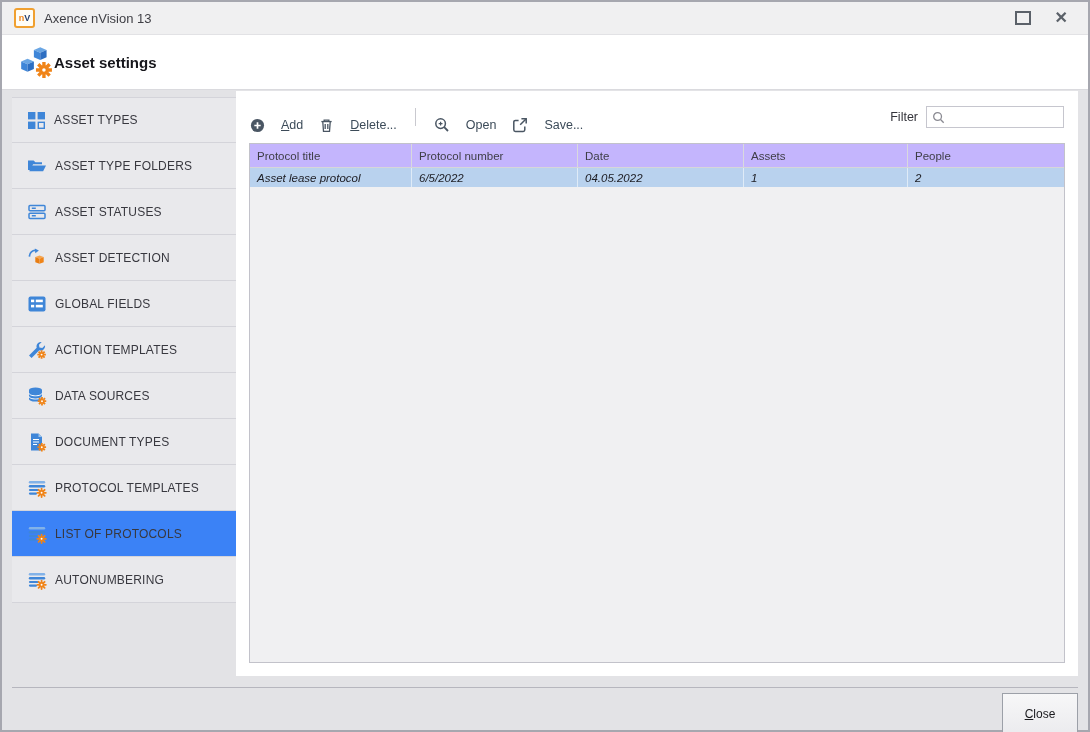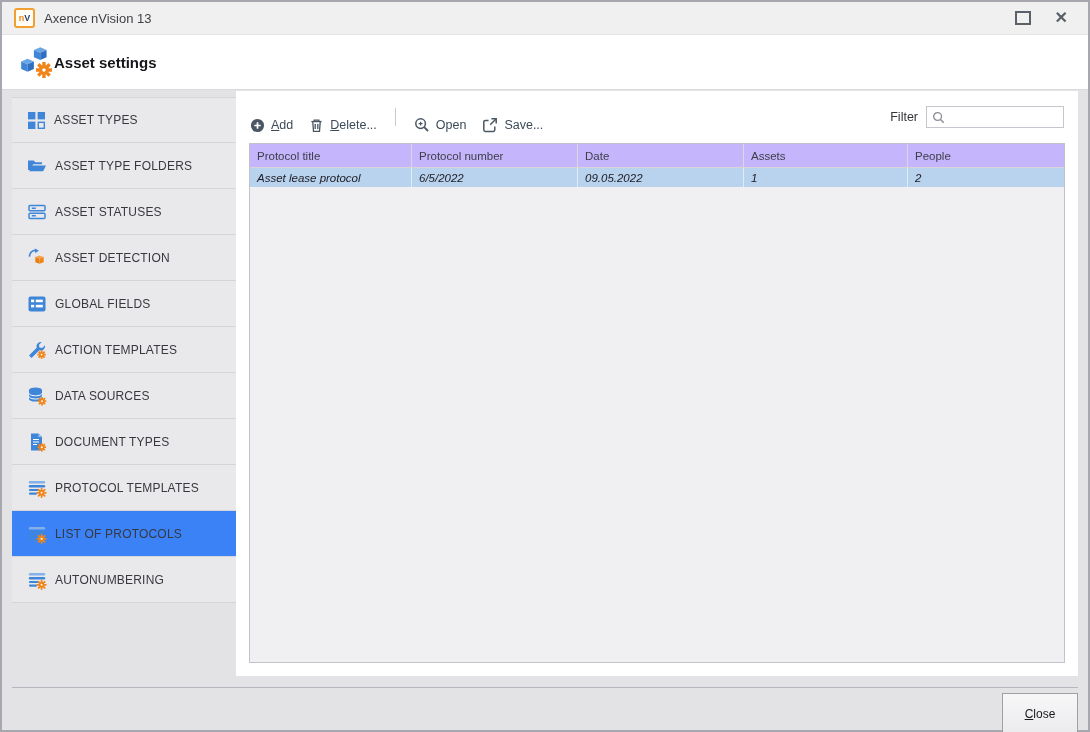--- a/index.html
+++ b/index.html
@@ -47,21 +47,21 @@
   .side-item .lbl{font-size:12px;color:#38383f;letter-spacing:.2px;}
   .side-item svg{flex:0 0 auto;}
   
   .content{
     position:absolute;left:234px;top:89px;width:842px;height:585px;background:#fff;
   }
   .toolbar{
     position:absolute;left:0;right:0;top:13px;height:26px;display:flex;align-items:center;
     padding:0 14px;gap:16px;
   }
-  .tbtn{display:flex;align-items:center;gap:6px;cursor:pointer;font-size:12.5px;color:#3c4b59;margin-top:16px;}
+  .tbtn{display:flex;align-items:center;gap:16px;cursor:pointer;font-size:12.5px;color:#3c4b59;margin-top:16px;}
   .tbtn .mn{text-decoration:underline;}
   .tsep{width:1px;height:18px;background:#c9c9cf;margin:0 2px;}
   .filter-wrap{margin-left:auto;display:flex;align-items:center;gap:8px;}
   .filter-lbl{font-size:12.5px;color:#33333a;}
   .filter-box{
     width:138px;height:22px;border:1px solid #c6c6ce;background:#fff;
     display:flex;align-items:center;padding-left:5px;gap:4px;box-sizing:border-box;
   }
   .filter-box input{
     border:none;outline:none;flex:1;min-width:0;font-size:12px;font-family:inherit;
@@ -304,21 +304,21 @@
       <div class="trow thead">
         <span class="tcell c0">Protocol title</span>
         <span class="tcell c1">Protocol number</span>
         <span class="tcell c2">Date</span>
         <span class="tcell c3">Assets</span>
         <span class="tcell c4">People</span>
       </div>
       <div class="trow tdata selected">
         <span class="tcell c0">Asset lease protocol</span>
         <span class="tcell c1">6/5/2022</span>
-        <span class="tcell c2">09.05.2022</span>
+        <span class="tcell c2">04.05.2022</span>
         <span class="tcell c3">1</span>
         <span class="tcell c4">2</span>
       </div>
     </div>
 
   </div>
 
   <div class="footer-line"></div>
   <button class="close-btn">
       <span><span class="mn">C</span><span>lose</span></span>

